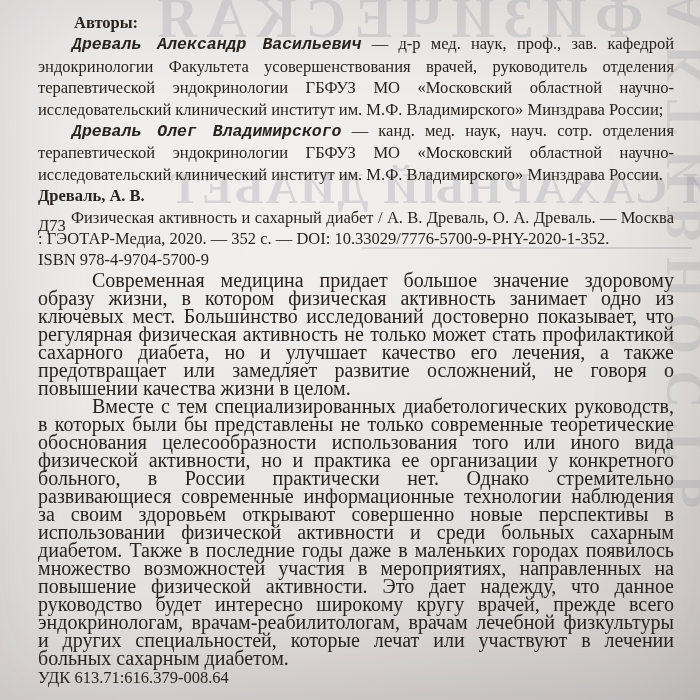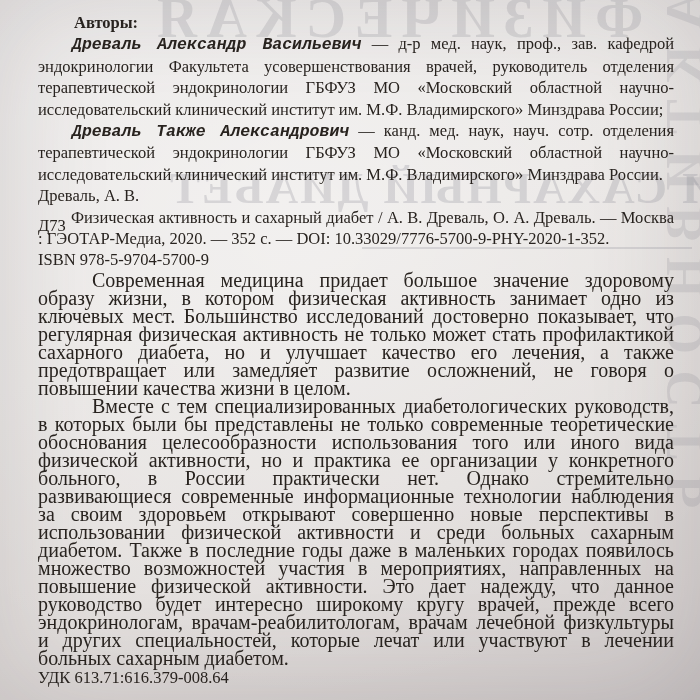--- a/index.html
+++ b/index.html
@@ -44,21 +44,21 @@
   .content{
     position:relative;z-index:2;
     padding:12px 26px 0 38px;
     font-size:16.5px;line-height:21.4px;
     text-align:justify;
   }
   .content p{margin:0;}
   .authors-heading{font-weight:bold;text-indent:36px;}
   .author-para{text-indent:34px;}
   .author-name{font-style:italic;font-weight:bold;font-family:Liberation Mono, monospace;}
-  .catalog-heading{font-weight:normal;margin-left:47px;margin-top:13px;}
+  .catalog-heading{font-weight:bold;margin-left:47px;margin-top:13px;}
   .catalog-row{position:relative;}
   .catalog-code{position:absolute;left:0;top:8px;}
   .catalog-entry{margin-left:47px;text-indent:33px;}
   .isbn{margin-left:77px;margin-top:13px;}
   .annot{font-size:20px;line-height:18px;text-indent:54px;}
   .annot-first{margin-top:17px;}
   .udk{text-align:left;margin-top:8px;padding-right:4px;}
 </style>
 </head>
 <body>
@@ -72,31 +72,31 @@
 
   <div class="content">
 
     <p class="authors-heading">Авторы:</p>
 
     <p class="author-para">
       <span class="author-name">Древаль Александр Васильевич</span><span> — </span><span>д-р мед. наук, проф., зав. кафедрой эндокринологии Факультета усовершенствования врачей, руководитель отделения терапевтической эндокринологии ГБФУЗ МО «Московский областной научно-исследовательский клинический институт им. М.Ф. Владимирского» Минздрава России;</span>
     </p>
 
     <p class="author-para">
-      <span class="author-name">Древаль Также Александрович</span><span> — </span><span>канд. мед. наук, науч. сотр. отделения терапевтической эндокринологии ГБФУЗ МО «Московский областной научно-исследовательский клинический институт им. М.Ф. Владимирского» Минздрава России.</span>
+      <span class="author-name">Древаль Олег Владимирского</span><span> — </span><span>канд. мед. наук, науч. сотр. отделения терапевтической эндокринологии ГБФУЗ МО «Московский областной научно-исследовательский клинический институт им. М.Ф. Владимирского» Минздрава России.</span>
     </p>
 
     <p class="catalog-heading">Древаль, А. В.</p>
 
     <div class="catalog-row">
       <span class="catalog-code">Д73</span>
       <p class="catalog-entry">Физическая активность и сахарный диабет / А. В. Древаль, О. А. Древаль. — Москва : ГЭОТАР-Медиа, 2020. — 352 с. — DOI: 10.33029/7776-5700-9-PHY-2020-1-352.</p>
     </div>
 
-    <p class="isbn">ISBN 978-5-9704-5700-9</p>
+    <p class="isbn">ISBN 978-4-9704-5700-9</p>
 
     <p class="annot annot-first">Современная медицина придает большое значение здоровому образу жизни, в котором физическая активность занимает одно из ключевых мест. Большинство исследований достоверно показывает, что регулярная физическая активность не только может стать профилактикой сахарного диабета, но и улучшает качество его лечения, а также предотвращает или замедляет развитие осложнений, не говоря о повышении качества жизни в целом.</p>
     <p class="annot">Вместе с тем специализированных диабетологических руководств, в которых были бы представлены не только современные теоретические обоснования целесообразности использования того или иного вида физической активности, но и практика ее организации у конкретного больного, в России практически нет. Однако стремительно развивающиеся современные информационные технологии наблюдения за своим здоровьем открывают совершенно новые перспективы в использовании физической активности и среди больных сахарным диабетом. Также в последние годы даже в маленьких городах появилось множество возможностей участия в мероприятиях, направленных на повышение физической активности. Это дает надежду, что данное руководство будет интересно широкому кругу врачей, прежде всего эндокринологам, врачам-реабилитологам, врачам лечебной физкультуры и других специальностей, которые лечат или участвуют в лечении больных сахарным диабетом.</p>
 
     <p class="udk">УДК 613.71:616.379-008.64</p>
   </div>
 
 </div>
 
 </body></html>

